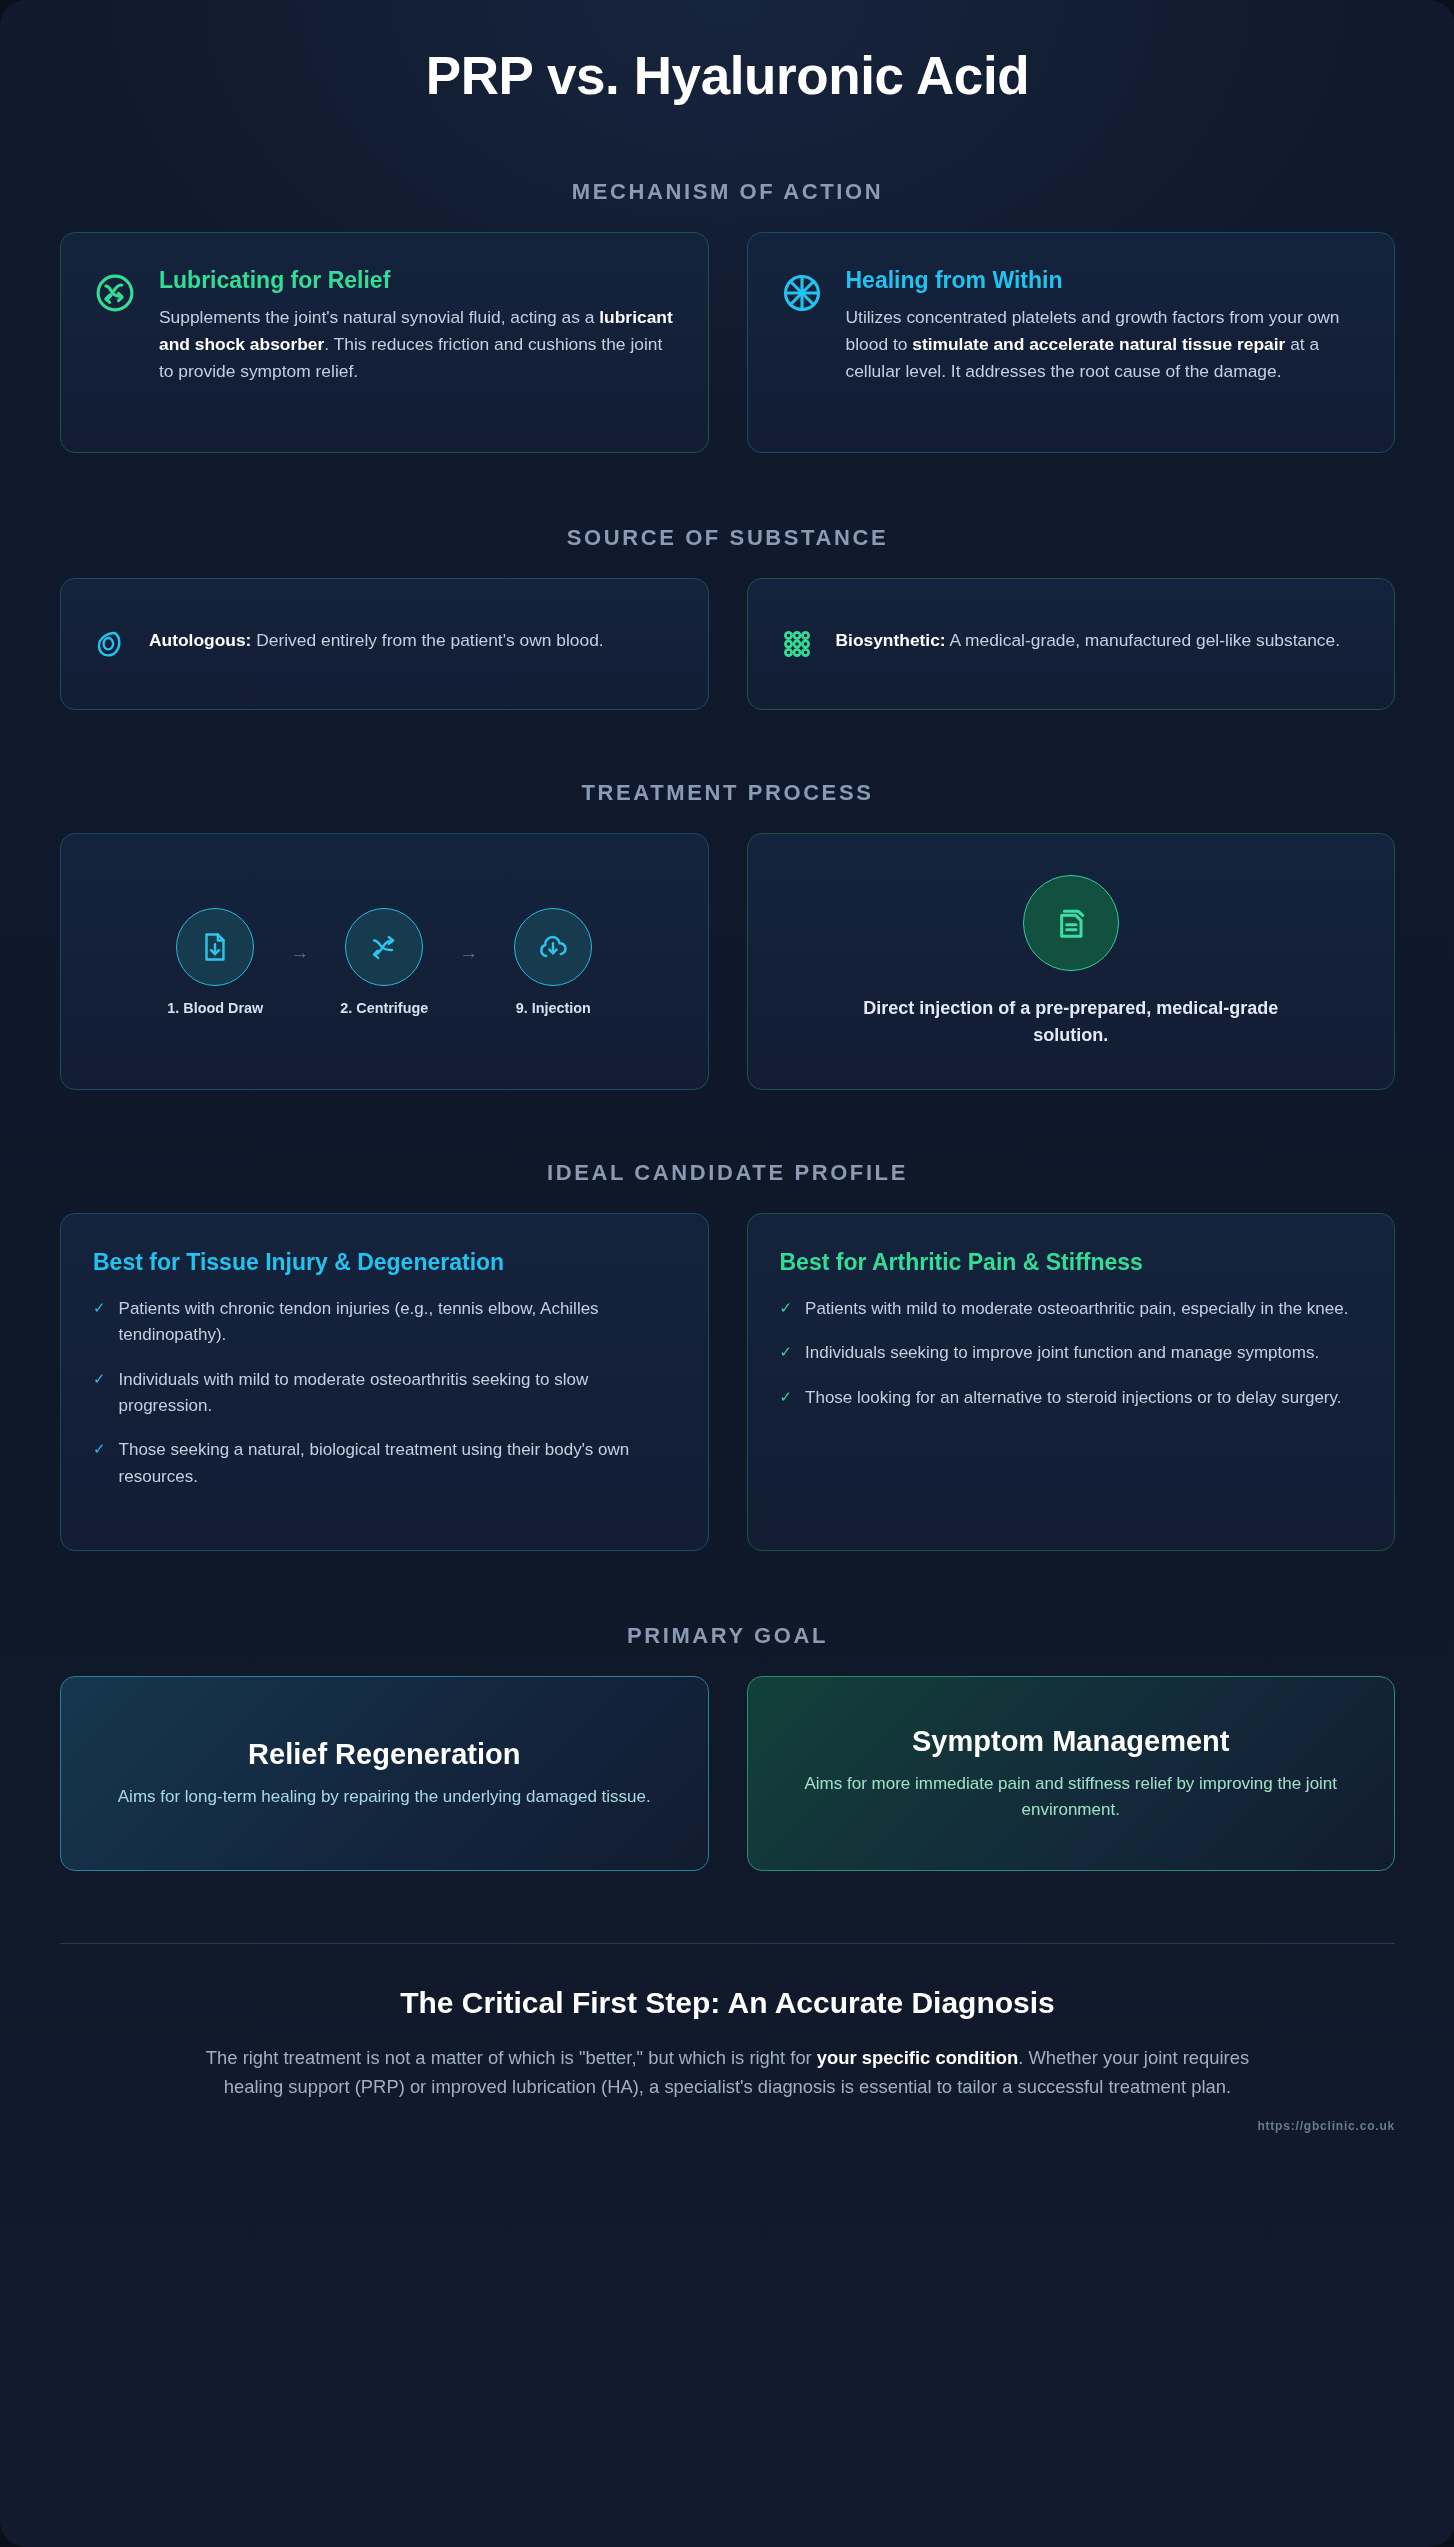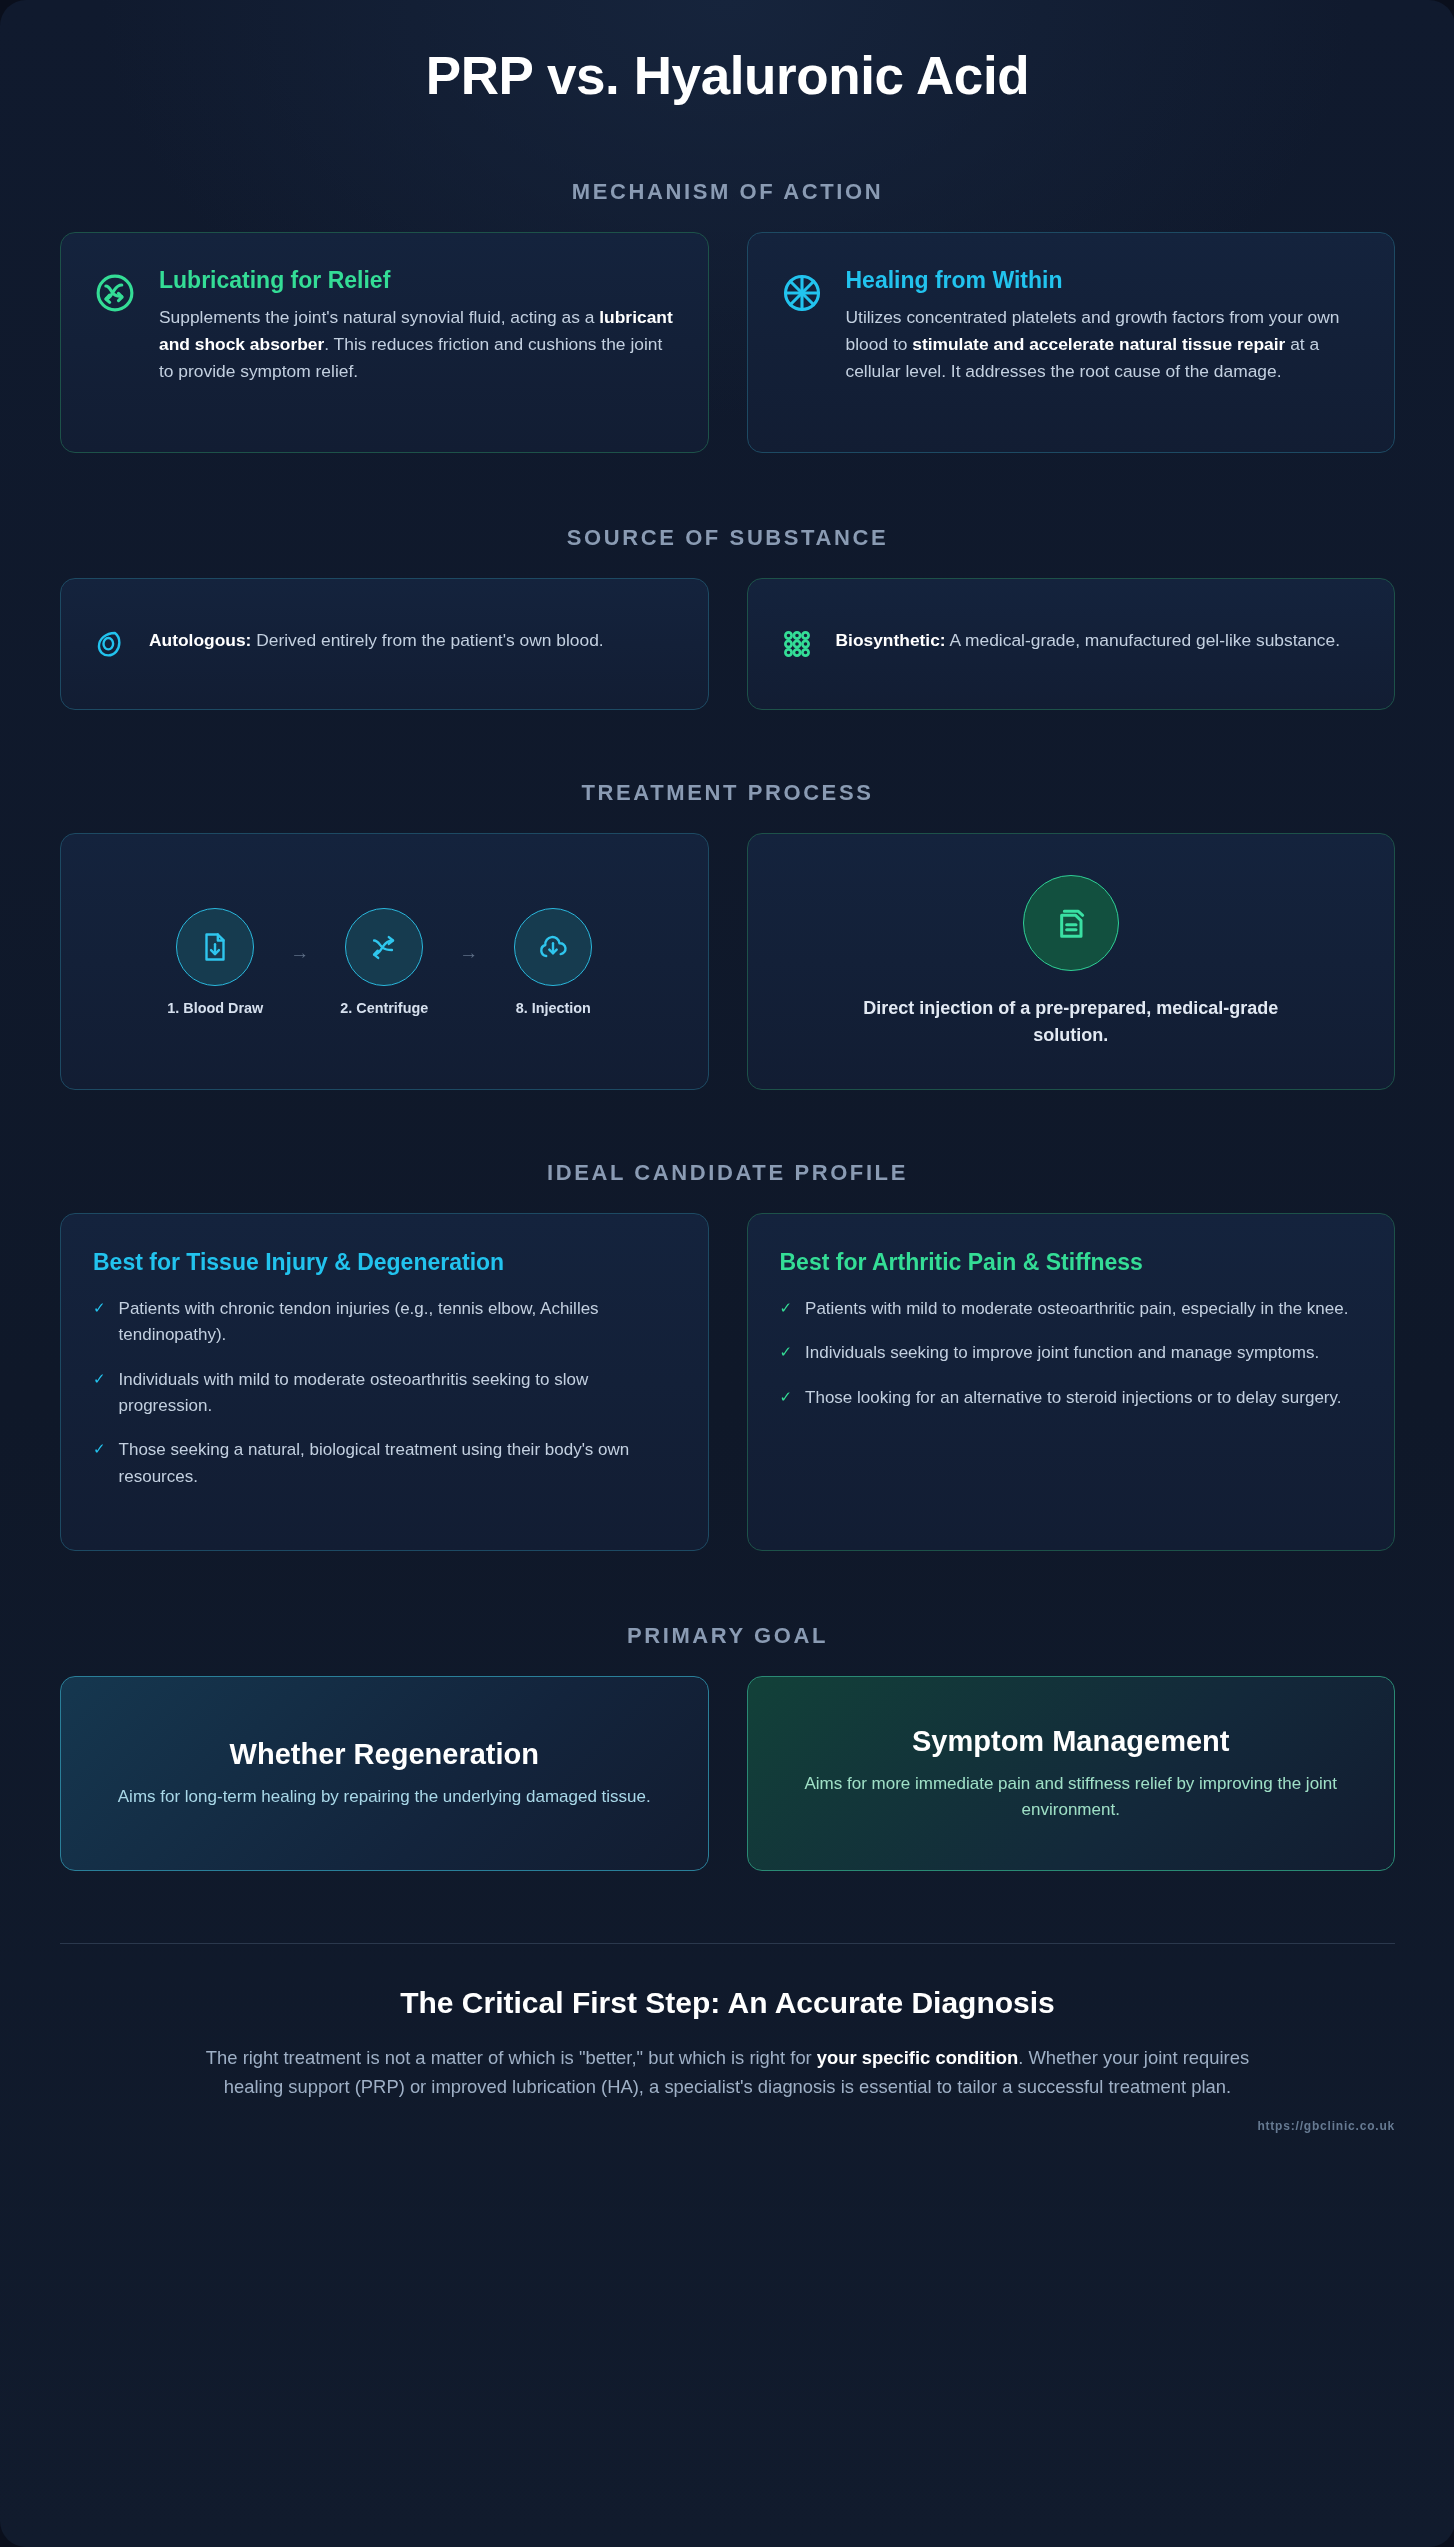--- a/index.html
+++ b/index.html
@@ -282,21 +282,21 @@
         <div class="step-arrow">→</div>
 
         <div class="step">
           <div class="step-circle">
             <svg width="34" height="34" viewBox="0 0 24 24" fill="none" stroke="#2fc6ee" stroke-width="1.7" stroke-linecap="round" stroke-linejoin="round">
               <path d="M7.2 18.4 A4 4 0 0 1 6.6 10.6 A5 5 0 0 1 16.6 9.4 A3.8 3.8 0 0 1 17.4 17"></path>
               <line x1="12" y1="9.4" x2="12" y2="16.4"></line>
                 <polyline points="9.4,13.8 12,16.4 14.6,13.8"></polyline>
             </svg>
           </div>
-          <div class="step-label">8. Injection</div>
+          <div class="step-label">9. Injection</div>
         </div>
       </div>
     </div>
 
     <div class="card ha proc-card">
       <div class="ha-proc">
         <div class="ha-proc-circle">
           <svg width="40" height="40" viewBox="0 0 24 24" fill="none" stroke="#3ae0a3" stroke-width="1.8" stroke-linecap="round" stroke-linejoin="round">
             <path d="M6.4 7.4h8.4l3.2 3.2v9.4H6.4z"></path>
             <polyline points="8,5 16.4,5 19,7.4"></polyline>
@@ -346,21 +346,21 @@
             <span>Those looking for an alternative to steroid injections or to delay surgery.</span>
           </li>
         </ul>
     </div>
   </div>
 
   <div class="section-label sec-goal">PRIMARY GOAL</div>
   <div class="row">
 
     <div class="goal-card prp">
-      <div class="goal-title">Whether Regeneration</div>
+      <div class="goal-title">Relief Regeneration</div>
       <div class="goal-text prp">Aims for long-term healing by repairing the underlying damaged tissue.</div>
     </div>
 
     <div class="goal-card ha">
       <div class="goal-title">Symptom Management</div>
       <div class="goal-text ha">Aims for more immediate pain and stiffness relief by improving the joint environment.</div>
     </div>
   </div>
 
   <div class="divider"></div>

